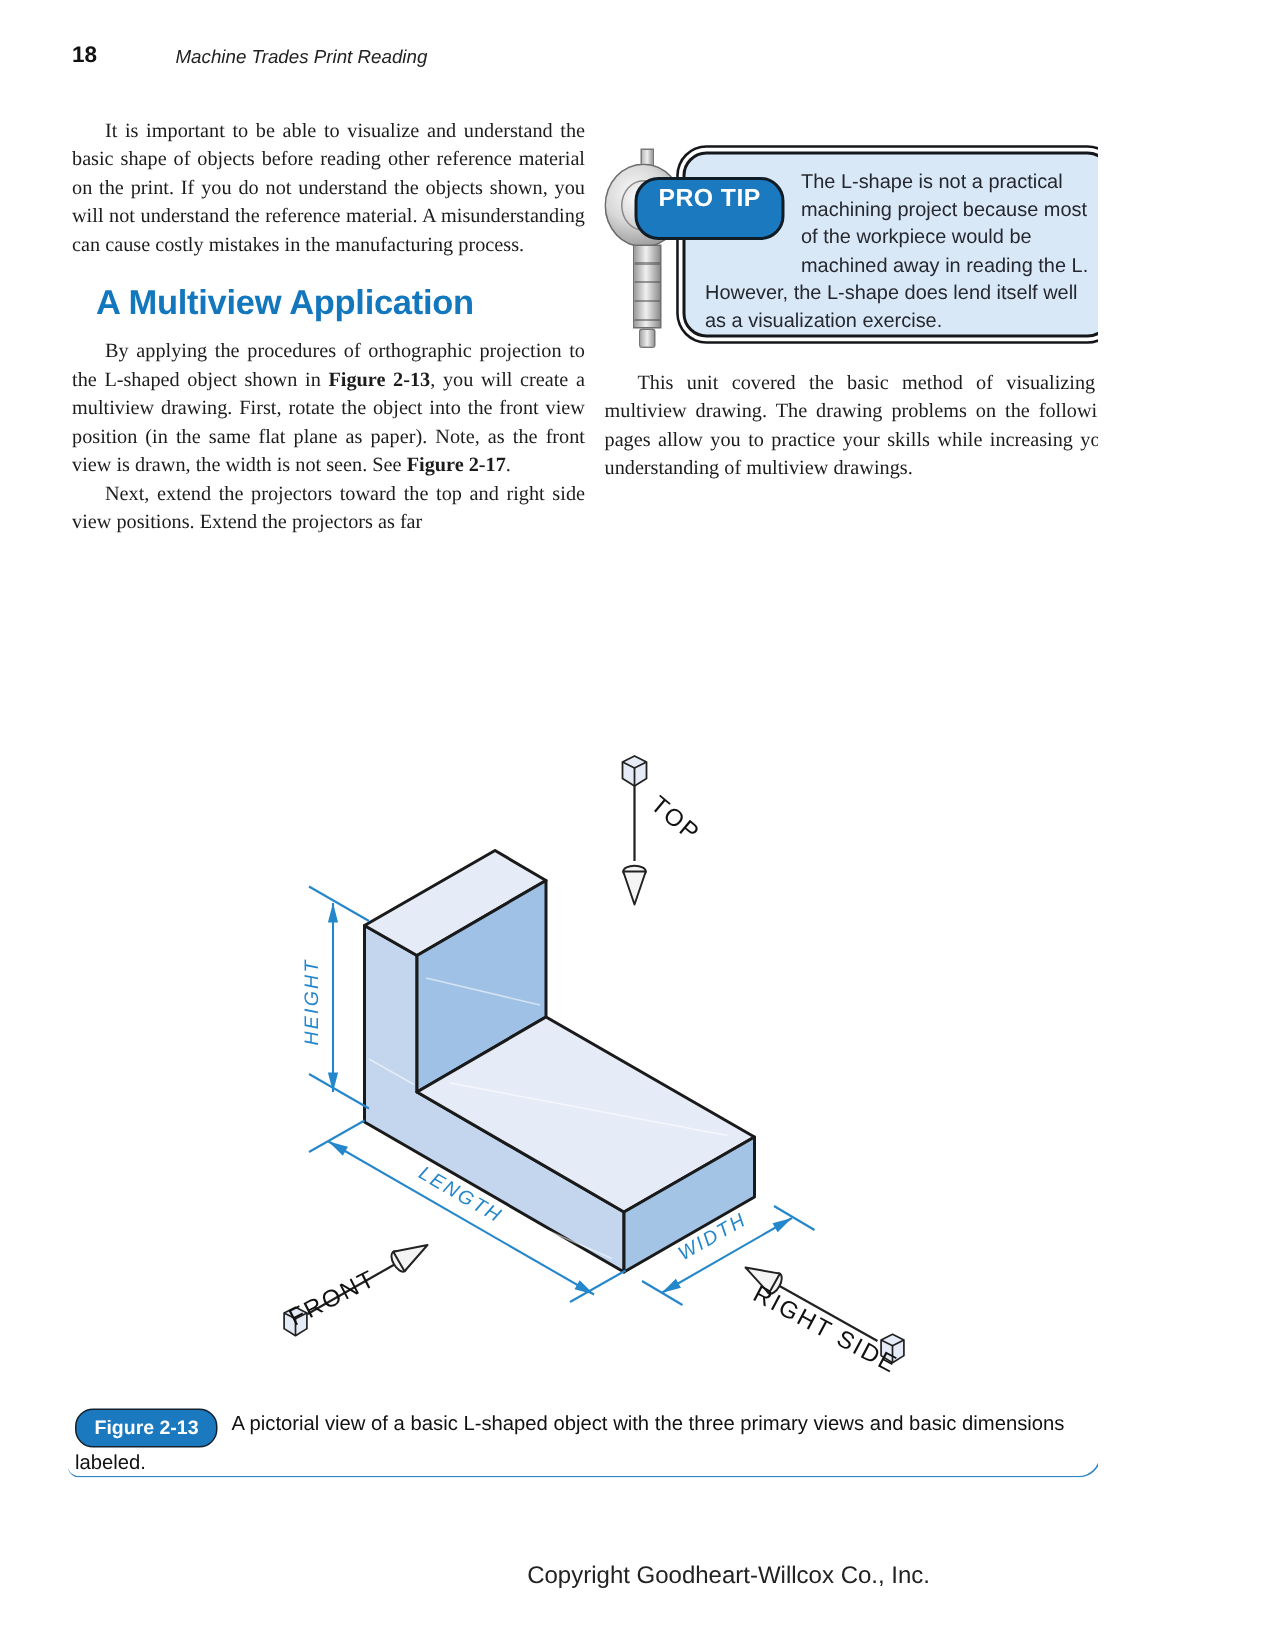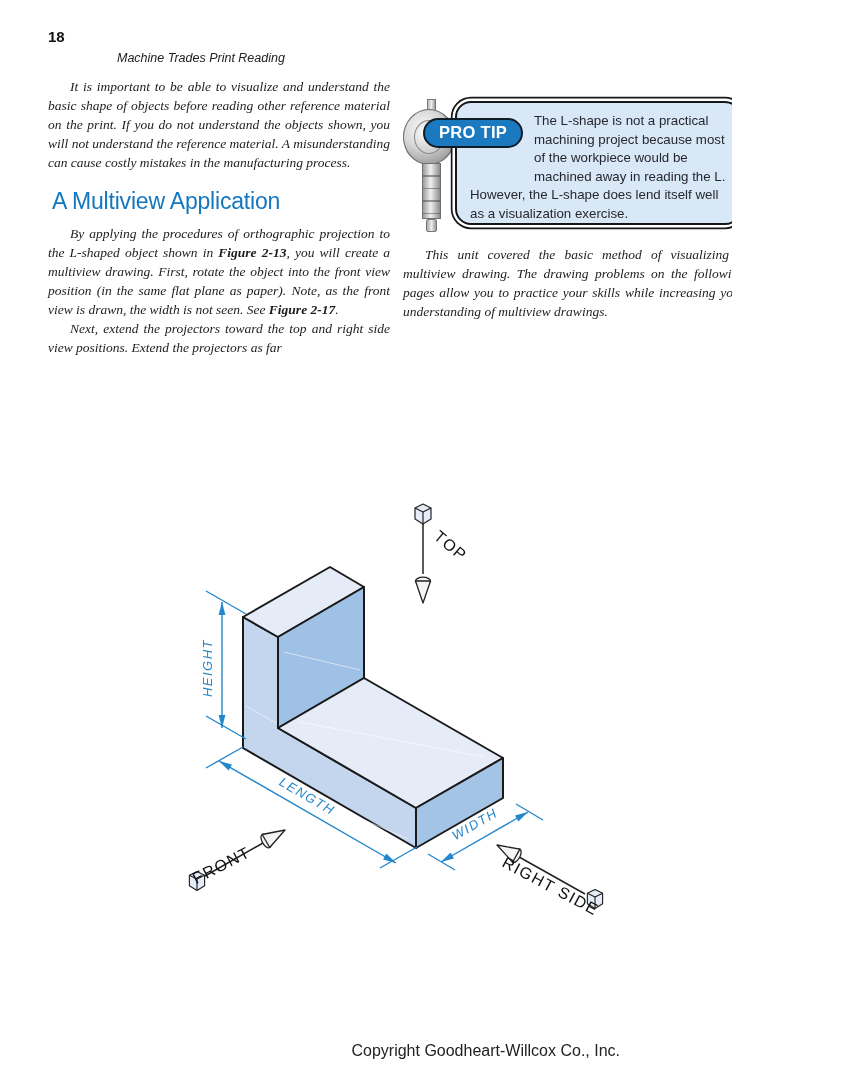--- a/index.html
+++ b/index.html
@@ -3,31 +3,31 @@
 <meta charset="utf-8">
 <style>
   html,body{margin:0;padding:0;background:#ffffff;}
   .page{position:relative;width:732px;height:1087px;background:#fff;overflow:hidden;
         font-family:"Liberation Serif", serif;color:#1c1c1c;}
 
   
   .pagenum{position:absolute;left:48px;top:28px;font-family:"Liberation Sans",sans-serif;
            font-weight:bold;font-size:15px;color:#111;}
   .runtitle{position:absolute;left:117px;top:31px;font-family:"Liberation Sans",sans-serif;
-           font-style:italic;font-size:12.5px;color:#222;margin-top:20px;}
+           font-style:italic;font-size:12.5px;color:#222;}
 
   
   .col{position:absolute;top:77px;width:342px;font-size:13.5px;line-height:19px;
        text-align:justify;}
   .col-left{left:48px;}
   .col-right{left:403px;}
   .col p{margin:0;}
-  .indent{text-indent:22px;font-style:italic;}
-  h2.section{font-family:"Liberation Sans",sans-serif;font-weight:normal;font-size:23px;
-       letter-spacing:-0.2px;color:var(--heading-blue);margin:20px 0 13px 4px;text-align:left;}
+  .indent{text-indent:22px;}
+  h2.section{font-family:"Liberation Sans",sans-serif;font-weight:bold;font-size:23px;
+       letter-spacing:-0.2px;color:var(--heading-blue);margin:20px 0 13px 16px;text-align:left;}
 
   
   .protip-wrap{position:relative;height:130px;margin-top:24px;}
   .mic{position:absolute;left:0;top:0;width:58px;height:130px;z-index:1;}
   .mic-rod{position:absolute;left:24px;top:-2px;width:7px;height:14px;
            background:linear-gradient(90deg,#bbb,#eee,#999);border:1px solid #777;}
   .mic-ring{position:absolute;left:0;top:8px;width:52px;height:56px;border-radius:50%;
            background:radial-gradient(circle at 38% 35%, #fafafa 0%, #d8d8d8 40%, #9e9e9e 75%, #777 100%);
            box-shadow:inset 0 0 0 1px #6b6b6b;}
   .mic-ring::after{content:"";position:absolute;inset:11px;border-radius:50%;
@@ -42,21 +42,21 @@
   .protip-box{position:relative;z-index:2;margin-left:52px;width:286px;height:124px;
            box-sizing:border-box;border:2.5px solid #15161a;border-radius:16px;
            box-shadow:0 0 0 2.5px #fff, 0 0 0 4.2px #15161a;
            background:var(--tip-fill);padding:9px 12px 0 13px;
            font-family:"Liberation Sans",sans-serif;font-size:13.3px;line-height:18.5px;
            color:#25272e;text-align:left;}
   .protip-float{float:left;width:64px;height:56px;}
   .protip-badge{position:absolute;left:-34px;top:15px;z-index:3;
            background:var(--badge-blue);color:#fff;font-family:"Liberation Sans",sans-serif;
            font-weight:bold;font-size:16.5px;letter-spacing:.3px;
-           padding:3px 14px 4px;border-radius:16px;border:2px solid #101c26;}
+           padding:3px 14px 16px;border-radius:16px;border:2px solid #101c26;}
 
   
   .fig-svg{position:absolute;left:0;top:0;width:849px;height:1087px;}
   .dim{stroke:var(--dim-blue);stroke-width:1.4;fill:none;}
   .dimarrow{fill:var(--dim-blue);stroke:none;}
   .dimlabel{fill:var(--dim-blue);font-family:"Liberation Sans",sans-serif;font-style:italic;
             font-size:13px;letter-spacing:1.5px;}
   .viewlabel{fill:#111;font-family:"Liberation Sans",sans-serif;font-size:16px;letter-spacing:1.5px;}
   .objface{stroke:var(--outline-dark);stroke-width:2;stroke-linejoin:round;}
   .objdeco{stroke:#ffffff;stroke-width:1;opacity:.55;fill:none;}
@@ -181,15 +181,18 @@
     </g>
 
     <g>
       <line class="arrowline" x1="585" y1="894" x2="512" y2="853"></line>
       <use href="#minicube" transform="translate(595,899) scale(0.95)"></use>
       <use href="#cone" transform="translate(497,845) rotate(-151)"></use>
       <text class="viewlabel" x="548" y="891" text-anchor="middle" transform="rotate(28 548 891)">RIGHT  SIDE</text>
     </g>
   </svg>
 
+  <div class="capbox">
+    <span class="figpill">Figure 2-13</span><span>A pictorial view of a basic L-shaped object with the three primary views and basic dimensions labeled.</span>
+  </div>
 
   <div class="copyright">Copyright Goodheart-Willcox Co., Inc.</div>
 </div>
 
 </body></html>

